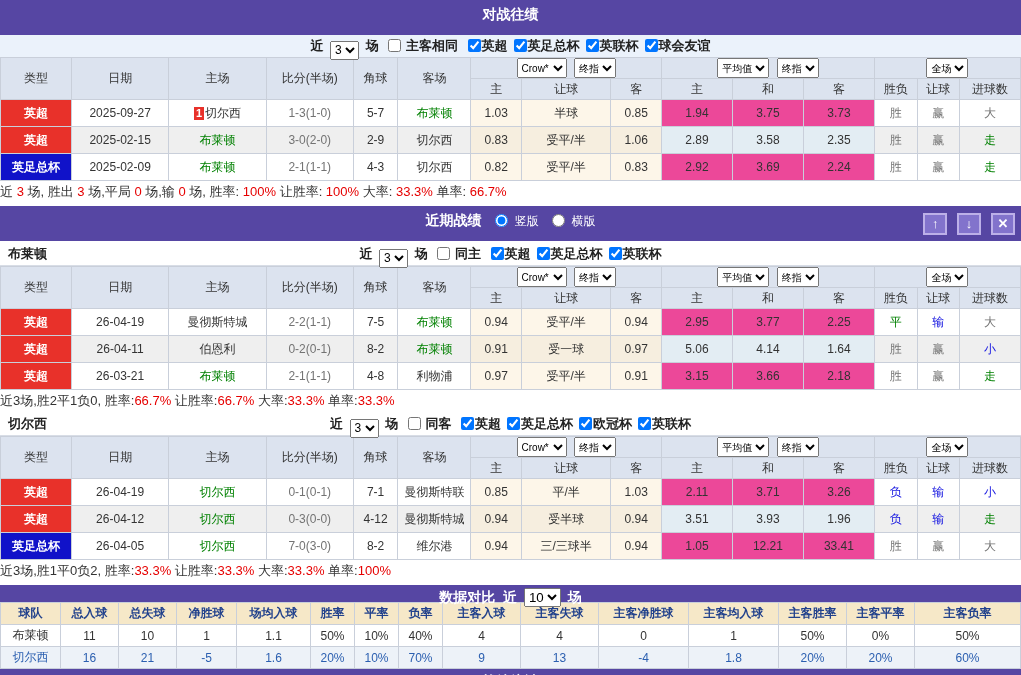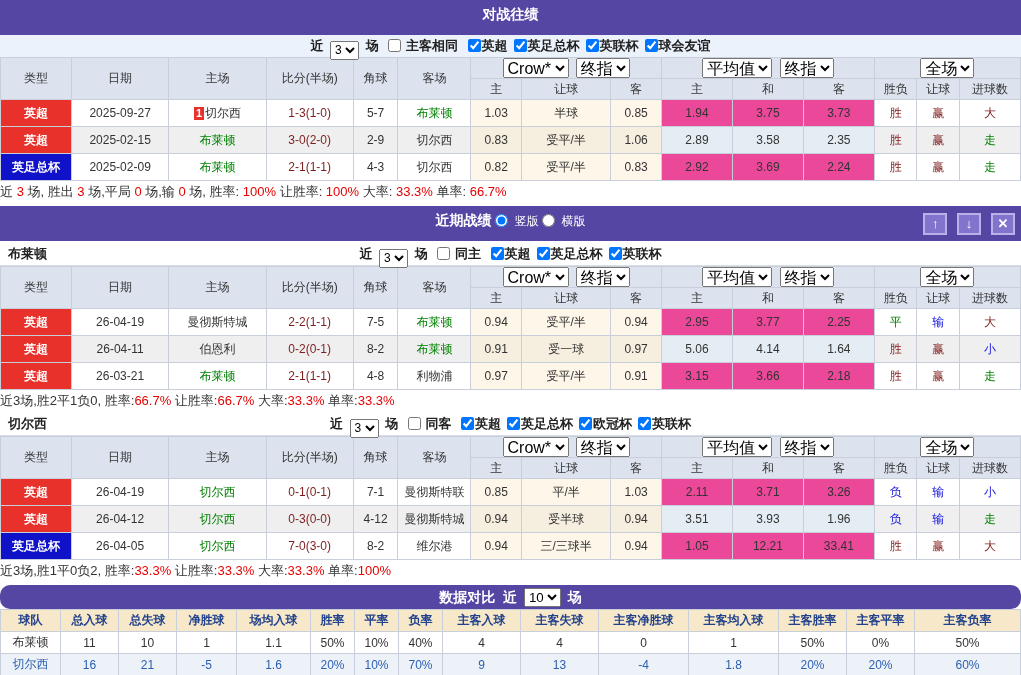--- a/index.html
+++ b/index.html
@@ -7,29 +7,29 @@
   body {
     width:1021px; height:675px; overflow:hidden;
     font-family:"Liberation Sans","DejaVu Sans",sans-serif;
     font-size:12px; color:#333; background:#fff;
   }
   
   .bar {
     background:#5646A3; color:#fff; height:35px; line-height:28px;
     text-align:center; font-weight:bold; font-size:14px; position:relative;
   }
-  .recent-bar .radio-label { font-weight:normal; font-size:12px; cursor:pointer; }
+  .recent-bar .radio-label { font-weight:normal; font-size:12px; margin-left:10px; cursor:pointer; }
   .recent-bar input[type=radio]{ vertical-align:-2px; margin:0 3px 0 0; }
   .bar-btns { position:absolute; right:6px; top:3px; }
   .bar-btns button {
     width:24px; height:22px; margin-left:6px; padding:0;
     background:#8273CC; border:2px solid #BCB0E8; color:#fff;
     font-weight:bold; font-size:13px; line-height:16px; cursor:pointer;
   }
-  .cmp-bar { height:24px; line-height:24px;border-radius:10px; }
+  .cmp-bar { height:17px; line-height:24px; }
   .cmp-bar select { margin:0 3px; }
   .footer-bar { height:9px; line-height:24px; overflow:hidden; }
   
   .controls {
     height:22px; line-height:22px; text-align:center;
     background:#EBF2FB; font-weight:bold; font-size:13px; color:#222;
   }
   .teamrow {
     position:relative; height:25px; line-height:25px; background:#fff;
     border-bottom:1px solid #D8DDE6; text-align:center; font-size:13px; font-weight:bold; color:#222;
@@ -38,30 +38,30 @@
   .controls select, .teamrow select { font-size:12px; height:19px; vertical-align:-4px; margin:0 3px; }
   input[type=checkbox]{ vertical-align:-2px; margin:0 1px 0 6px; }
   .chk { cursor:pointer; }
   
   table { border-collapse:collapse; table-layout:fixed; width:1021px; }
   th,td {
     border:1px solid #C9CFDA; text-align:center; padding:0;
     overflow:hidden; white-space:nowrap; font-weight:normal;
   }
   thead th { background:#DCE3EF; height:21px; font-size:12px; color:#333; }
-  thead th.selcell select { font-size:16px; height:20px; margin:0 2px; }
+  thead th.selcell select { font-size:10px; height:20px; margin:0 2px; }
   tbody td { height:27px; font-size:12px; background:#fff; }
   tbody tr.alt td { background:#EFEFEF; }
   td.asia { background:#FDF6E9; }
   td.euro { background:#ec4899; }
   tr.alt td.asia { background:#F6EEDF; }
   tr.alt td.euro { background:#E3EDF3; }
   td.lg-red  { background:#E8312A !important; color:#fff; font-weight:bold; }
   td.lg-blue { background:#1012C9 !important; color:#fff; font-weight:bold; }
-  .red   { color:#7f1d1d; }
+  .red   { color:#737373; }
   .green { color:#008000; }
   .blue  { color:#1414E0; }
   .badge {
     display:inline-block; background:#E8312A; color:#fff; font-size:11px;
     line-height:13px; padding:0 2px; margin-right:1px; font-weight:bold;
   }
   .summary { height:21px; line-height:21px; text-align:left; font-size:13px; color:#333; }
   .summary .red { color:#E60000; }
   .gap { height:4px; background:#fff; }
   

